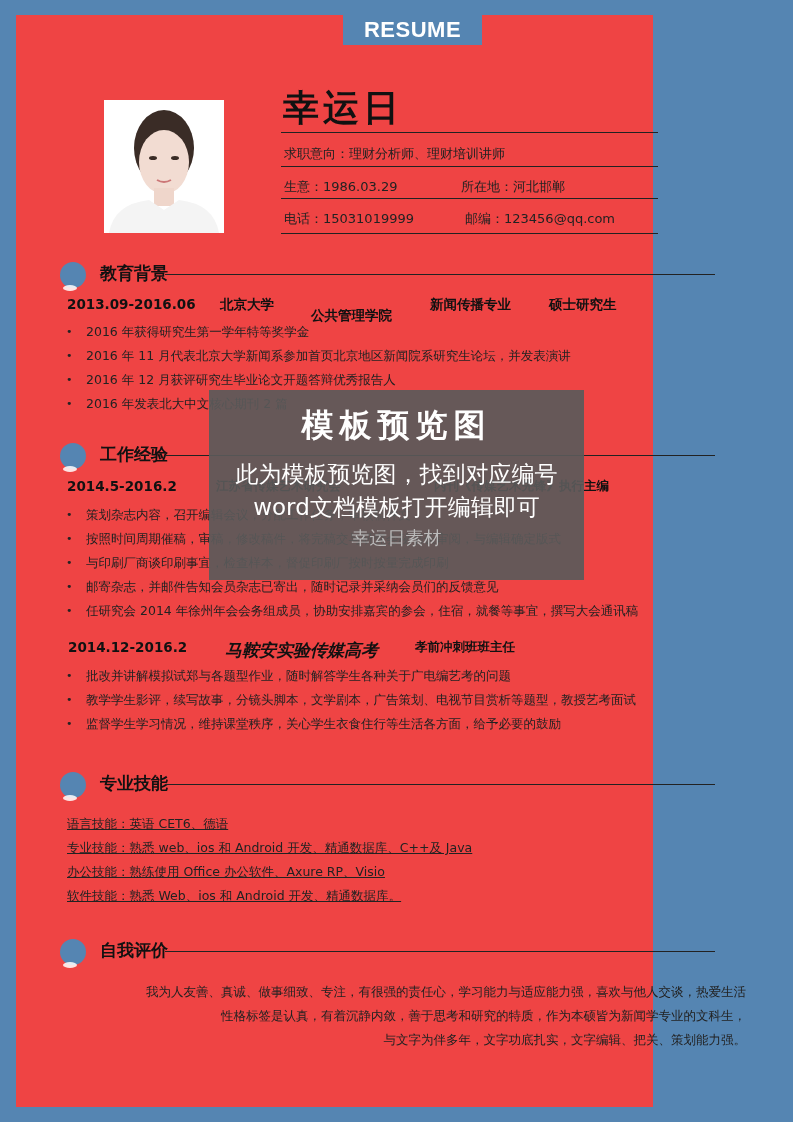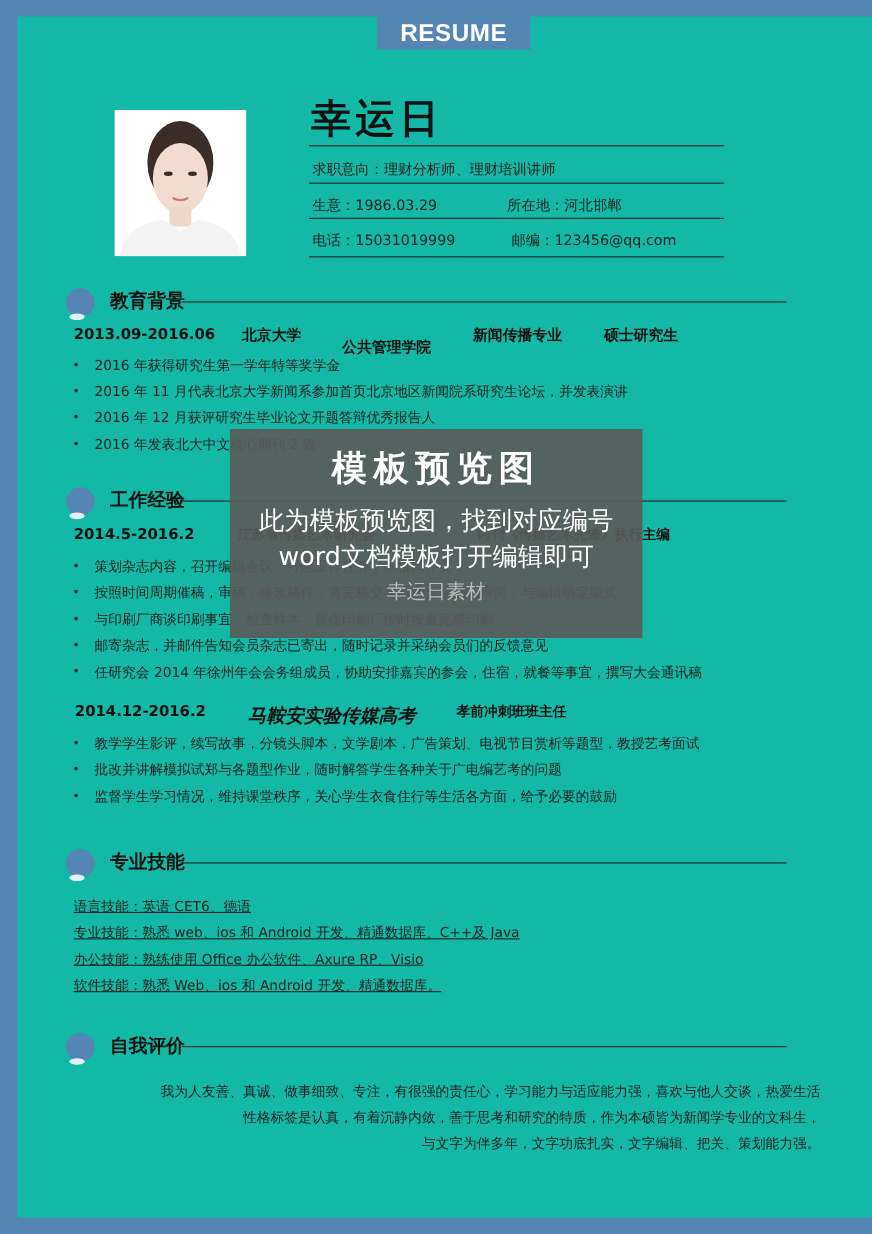--- a/index.html
+++ b/index.html
@@ -1,18 +1,18 @@
 <!DOCTYPE html>
 <html><head>
 <meta charset="utf-8">
 <style>
   * { margin:0; padding:0; box-sizing:border-box; }
   html, body { width:793px; height:1122px; overflow:hidden; }
   body { background:#5585b2; font-family:"DejaVu Sans","Liberation Sans",sans-serif; color:#222; position:relative; }
-  .page { position:absolute; left:16px; top:15px; width:777px; height:1092px; background:#14b8a6; }
+  .page { position:absolute; left:16px; top:15px; width:637px; height:1092px; background:#ef4444; }
   .resume-tab { position:absolute; left:327px; top:0; width:139px; height:30px; background:#5585b2; color:#fff;
     font-family:"Liberation Sans",sans-serif; font-weight:bold; font-size:22px; text-align:center; line-height:30px; letter-spacing:0.5px; }
   .photo { position:absolute; left:88px; top:85px; width:120px; height:133px; }
   .name { position:absolute; left:283px; top:84px; font-size:36px; font-weight:bold; color:#111; letter-spacing:4px; }
   .info-line { position:absolute; left:281px; width:377px; height:0; border-top:1.5px solid #222; }
   .info-text { position:absolute; font-size:13px; color:#222; white-space:nowrap; }
   .section-head { position:absolute; left:60px; width:655px; height:30px; }
   .section-head .dot { position:absolute; left:0; top:4px; width:26px; height:26px; border-radius:50%; background:#5585b2; }
   .section-head .dot::after { content:""; position:absolute; left:3px; bottom:-3px; width:14px; height:6px; background:#fff; border-radius:50%; opacity:0.85; }
   .section-head .title { position:absolute; left:40px; top:4px; font-size:17px; font-weight:bold; color:#111; }
@@ -89,22 +89,22 @@
     <li>按照时间周期催稿，审稿，修改稿件，将完稿交与研究会秘书长审阅，与编辑确定版式</li>
     <li>与印刷厂商谈印刷事宜，检查样本，督促印刷厂按时按量完成印刷</li>
     <li>邮寄杂志，并邮件告知会员杂志已寄出，随时记录并采纳会员们的反馈意见</li>
     <li>任研究会 2014 年徐州年会会务组成员，协助安排嘉宾的参会，住宿，就餐等事宜，撰写大会通讯稿</li>
   </ul>
 
   <div class="row-head" style="left:52px;top:624px;">2014.12-2016.2</div>
   <div class="row-head" style="left:209px;top:624px;font-size:17px;font-style:italic;">马鞍安实验传媒高考</div>
   <div class="row-head" style="left:399px;top:624px;font-size:12.5px;">孝前冲刺班班主任</div>
   <ul class="bullets" style="left:50px;top:649px;">
+    <li>批改并讲解模拟试郑与各题型作业，随时解答学生各种关于广电编艺考的问题</li>
     <li>教学学生影评，续写故事，分镜头脚本，文学剧本，广告策划、电视节目赏析等题型，教授艺考面试</li>
-    <li>批改并讲解模拟试郑与各题型作业，随时解答学生各种关于广电编艺考的问题</li>
     <li>监督学生学习情况，维持课堂秩序，关心学生衣食住行等生活各方面，给予必要的鼓励</li>
   </ul>
 
   <div class="section-head" style="left:44px;top:753px;">
     <span class="dot"></span>
     <span class="title">专业技能</span>
     <span class="rule"></span>
   </div>
   <div class="skills" style="left:51px;top:797px;text-decoration:underline;">
     <div>语言技能：英语 CET6、德语</div>

